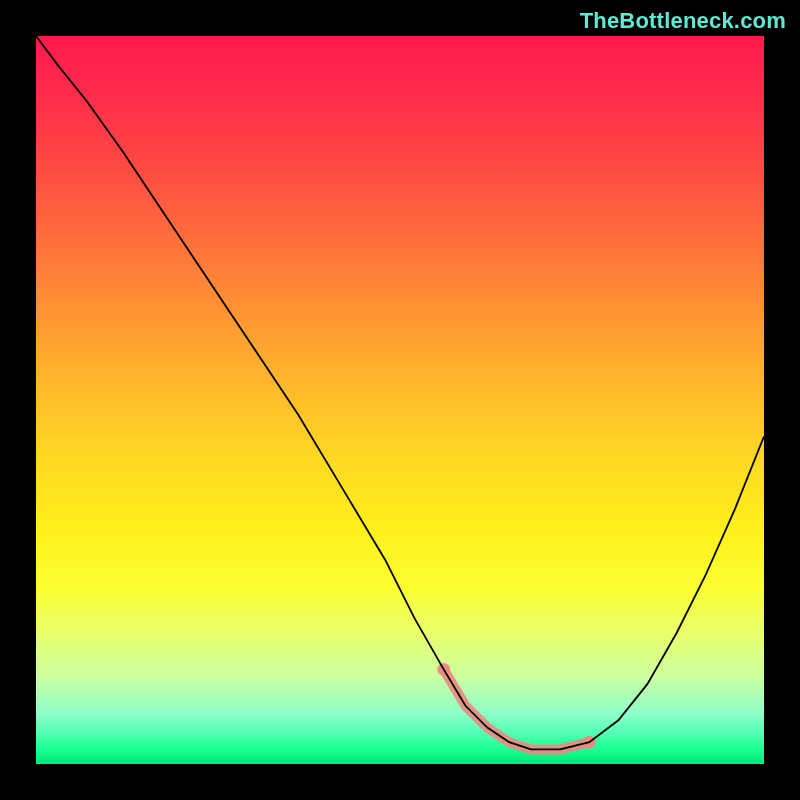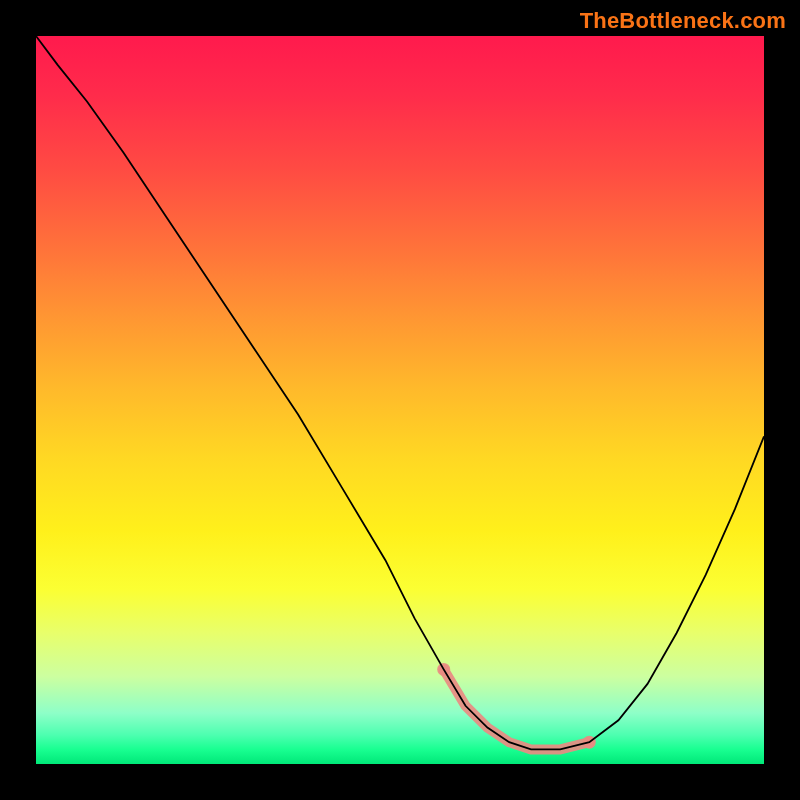--- a/index.html
+++ b/index.html
@@ -58,21 +58,21 @@
     fill: #e98b82;
     opacity: 0.92;
   }
   .watermark {
     position: absolute;
     top: 8px;
     right: 14px;
     font-family: Arial, Helvetica, sans-serif;
     font-size: 22px;
     font-weight: 600;
-    color: #f97316;
+    color: #5eead4;
     letter-spacing: 0.2px;
     text-align: right;
   }
 </style>
 </head>
 <body>
 
 <div class="chart-container">
   <div class="plot-area">
     <svg class="chart-svg" viewBox="0 0 728 728">

